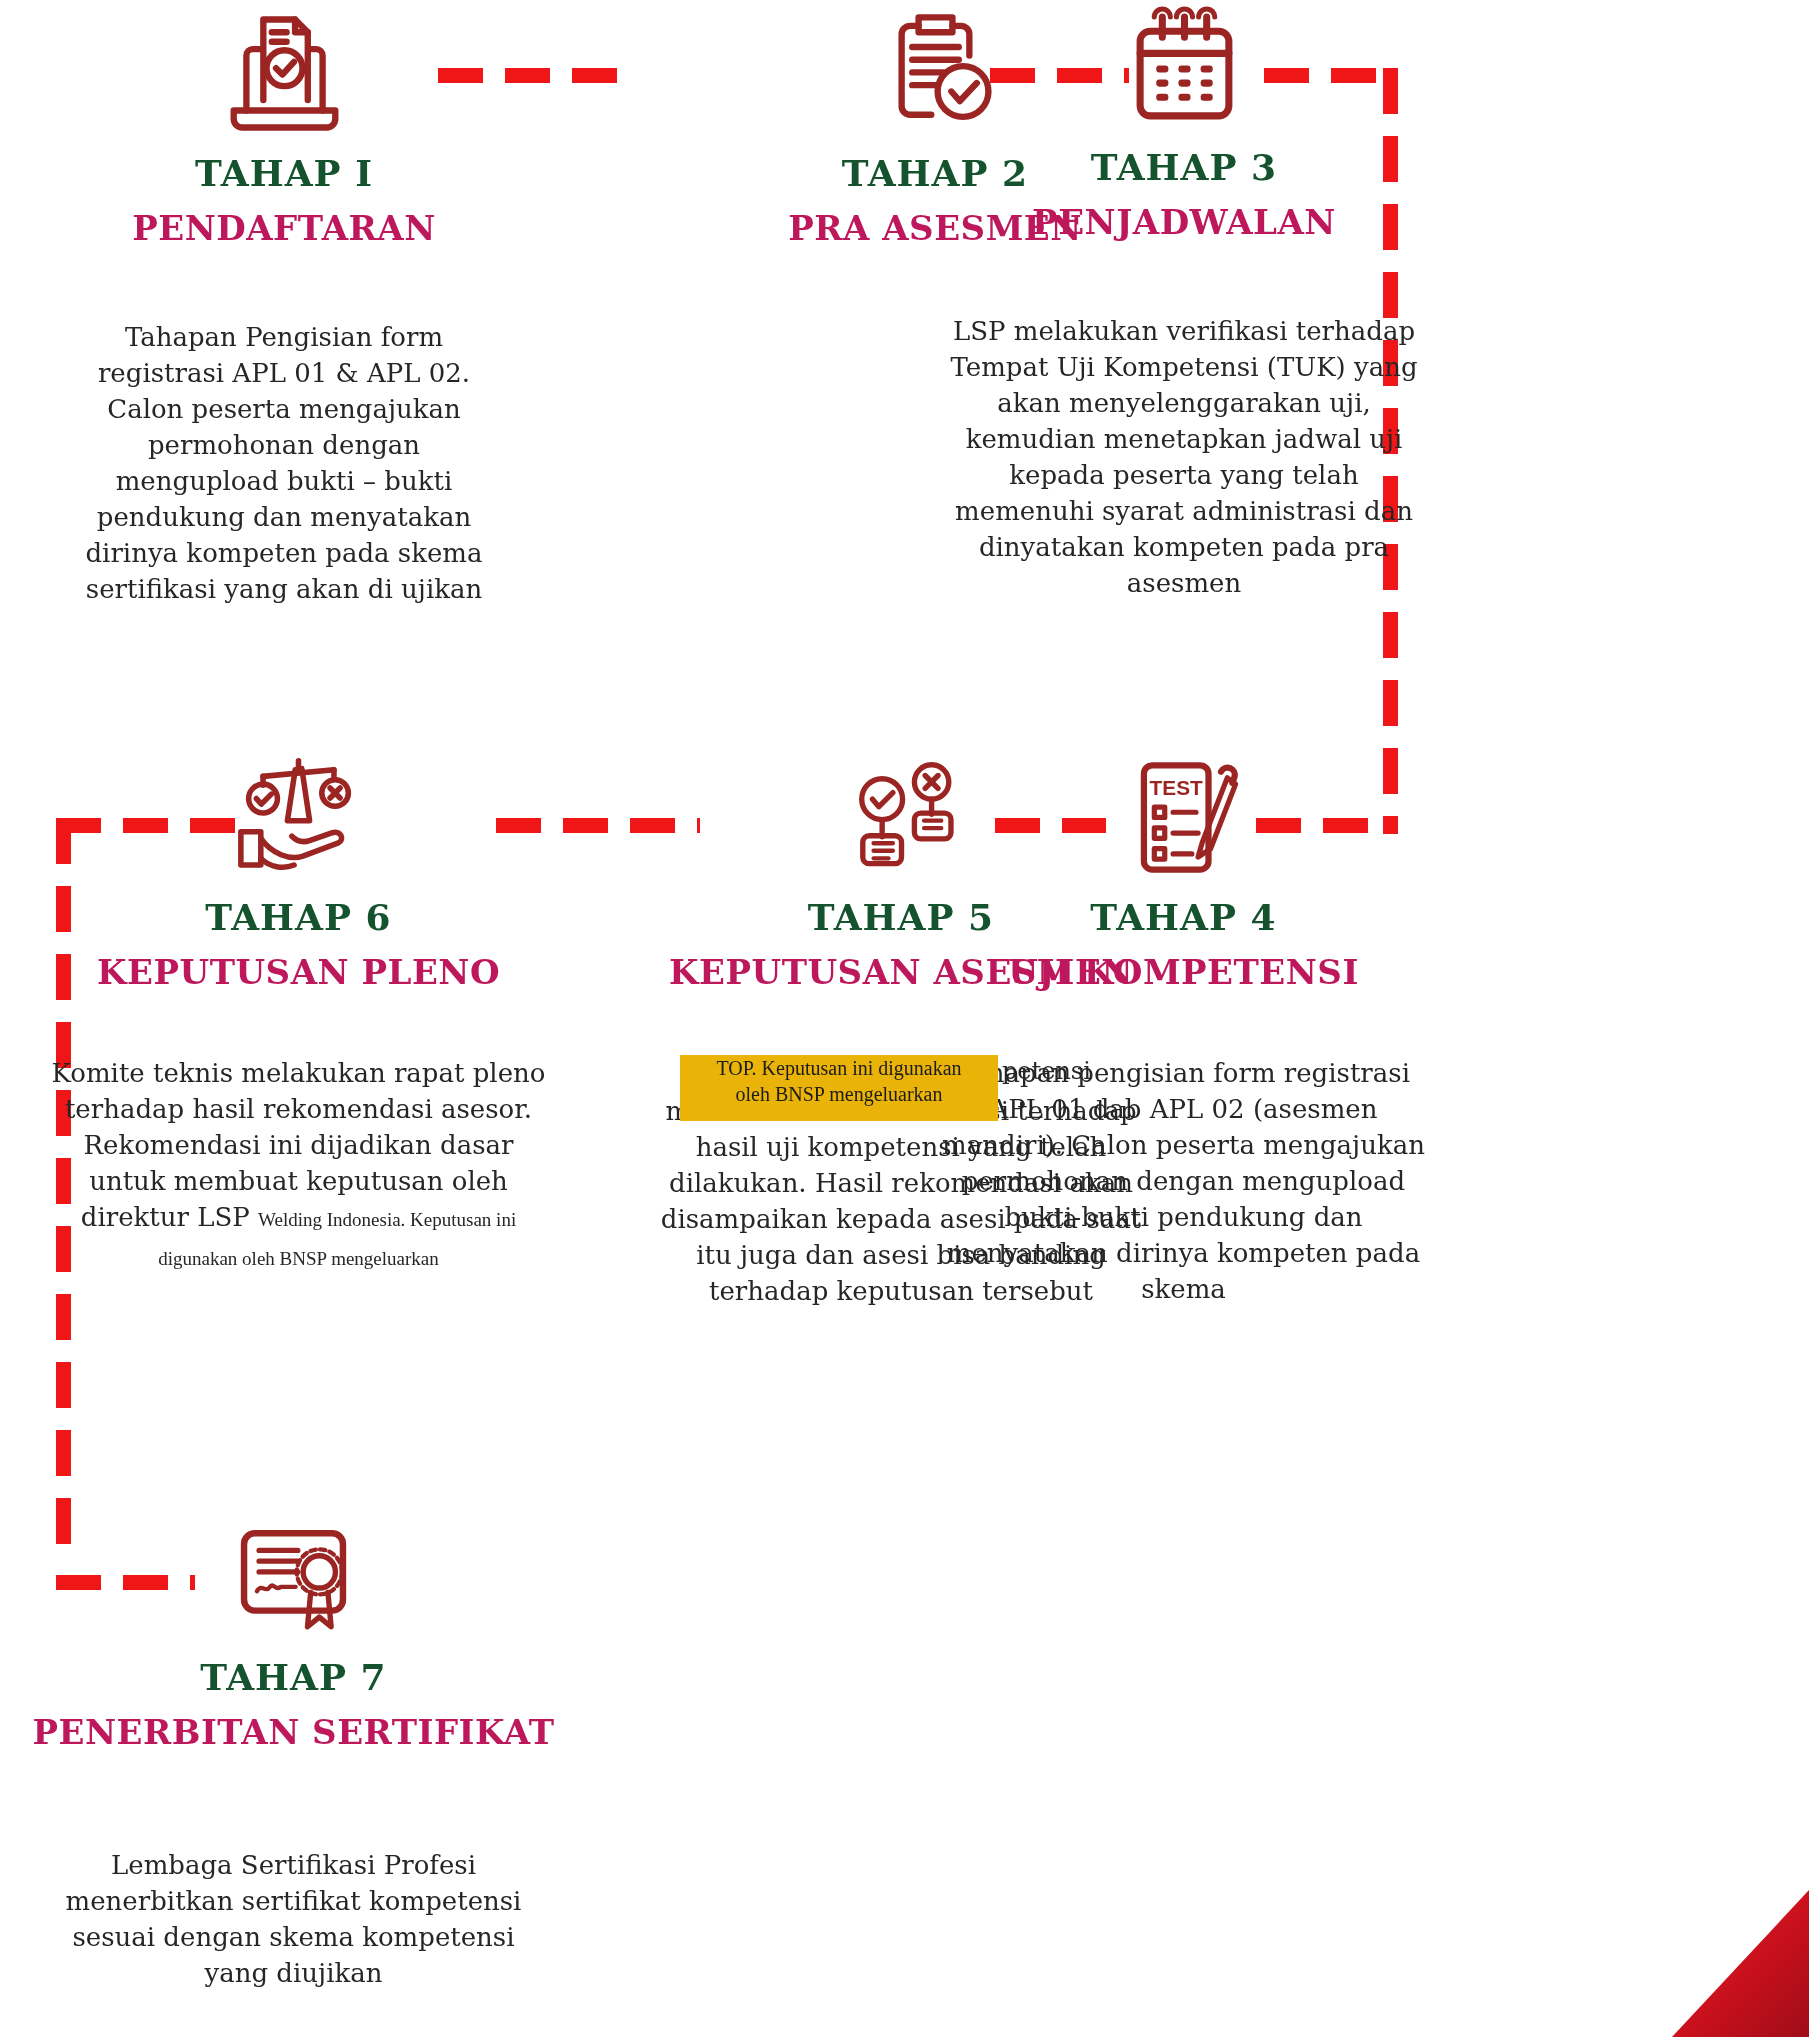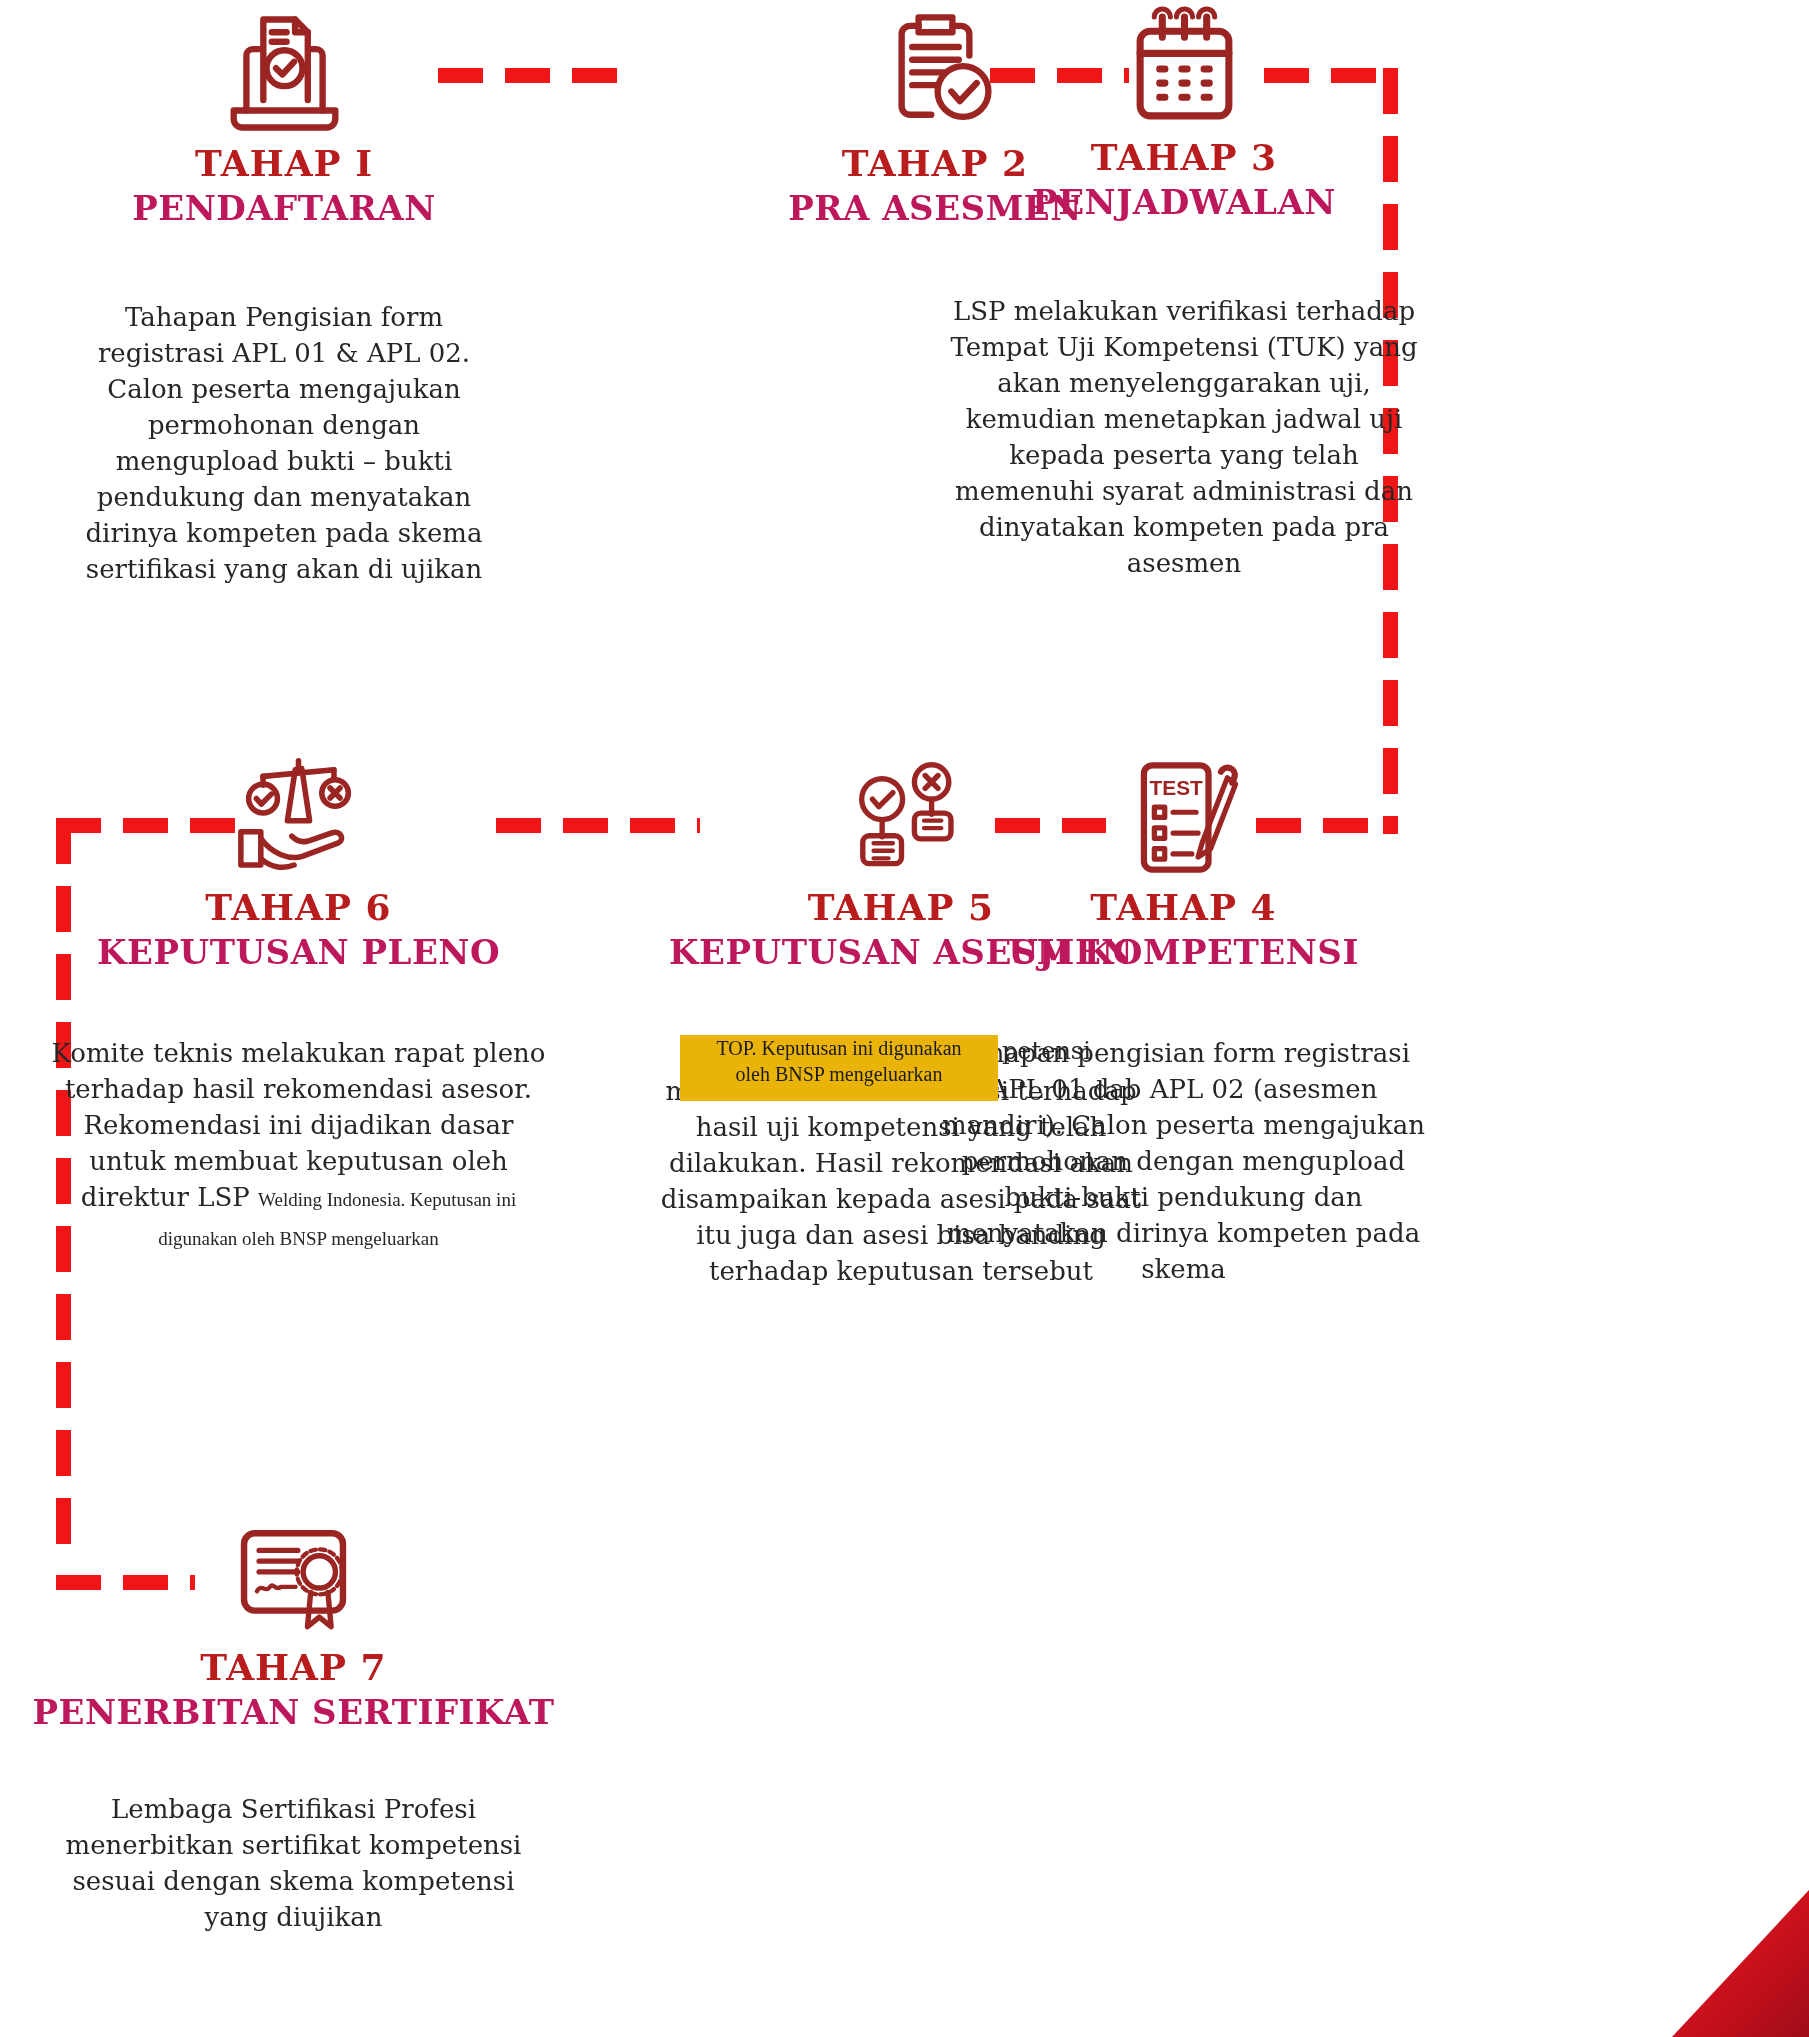--- a/index.html
+++ b/index.html
@@ -8,25 +8,25 @@
     width:1810px;height:2038px;
     background:#ffffff;
     font-family:"DejaVu Serif", serif;
     overflow:hidden;
   }
   .stage{position:absolute;text-align:center;}
   .stage-icon{display:block;margin:0 auto;}
   .stage-label{
     font-family:"DejaVu Serif", serif;
     font-weight:bold;
-    color:#b91c1c;
+    color:#14532d;
     font-size:36px;
     letter-spacing:1px;
     line-height:44px;
-    margin:0;
+    margin:10px;
   }
   .stage-title{
     font-family:"DejaVu Serif", serif;
     font-weight:bold;
     color:#be185d;
     font-size:34px;
     letter-spacing:0.5px;
     line-height:46px;
     margin:0;
   }
@@ -203,19 +203,19 @@
     <svg class="stage-icon" width="129" height="129" viewBox="0 0 120 120" fill="none" stroke="#9b2522" stroke-width="6" stroke-linecap="round" stroke-linejoin="round">
       <path d="M96 88 h-72 a10 10 0 0 1 -10 -10 v-52 a10 10 0 0 1 10 -10 h72 a10 10 0 0 1 10 10 v52 a10 10 0 0 1 -10 10"></path>
       <path d="M28 32 h36 M28 42 h36 M28 52 h36" stroke-width="5"></path>
       <path d="M26 70 c4 -8 8 2 12 -4 c3 -5 5 4 10 0 h14" stroke-width="4"></path>
       <circle cx="84" cy="52" r="15" stroke-width="5"></circle>
       <circle cx="84" cy="52" r="21" stroke-width="4" stroke-dasharray="5 4"></circle>
       <path d="M76 71 l-3 32 l11 -9 l11 9 l-3 -32" stroke-width="5"></path>
     </svg>
     <div class="stage-label">TAHAP 7</div>
     <div class="stage-title">PENERBITAN SERTIFIKAT</div>
-    <p class="stage-body" style="margin-top:56px;max-width:498px;">Lembaga Sertifikasi Profesi menerbitkan sertifikat kompetensi sesuai dengan skema kompetensi yang diujikan</p>
+    <p class="stage-body" style="margin-top:92px;max-width:498px;">Lembaga Sertifikasi Profesi menerbitkan sertifikat kompetensi sesuai dengan skema kompetensi yang diujikan</p>
   </div>
 
   <div class="wedge"></div>
 
 </div>
 
 
 </body></html>

